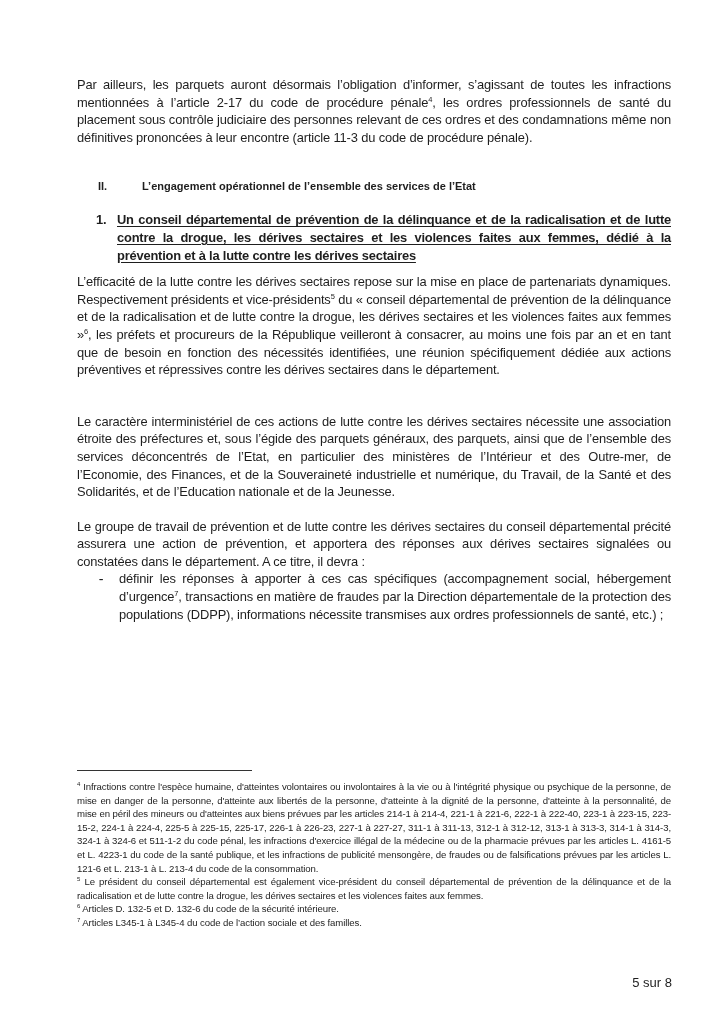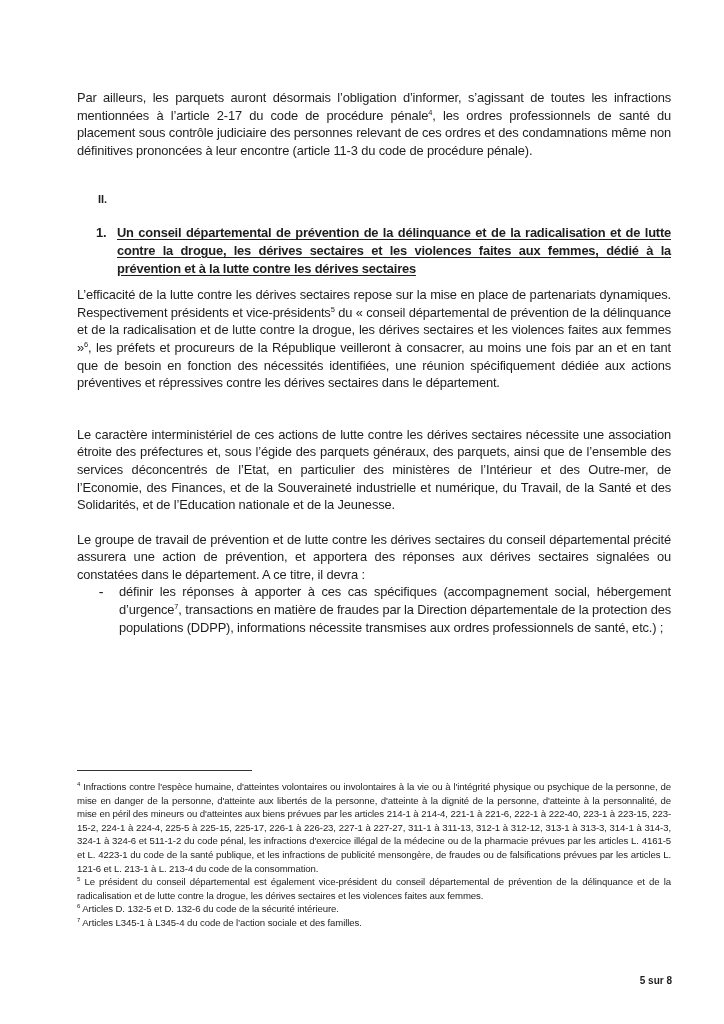--- a/index.html
+++ b/index.html
@@ -13,21 +13,20 @@
       position: relative;
       overflow: hidden;
       font-family: "Liberation Sans", "DejaVu Sans", sans-serif;
       color: #1e1e1e;
     }
     .page {
       position: absolute;
       left: 77px;
       top: 76px;
       width: 594px;
-      margin-top: 13px;
     }
     .para {
       font-size: 12.9px;
       line-height: 17.6px;
       text-align: justify;
       margin: 0;
       letter-spacing: -0.15px;
     }
     .gap-md { height: 17px; }
     sup {
@@ -108,35 +107,36 @@
       line-height: 13.6px;
       text-align: justify;
       margin: 0;
       letter-spacing: -0.1px;
     }
     .fn sup { font-size: 6px; }
     .page-number {
       position: absolute;
       right: 52px;
       top: 975px;
-      font-weight: bold;
-      font-size: 10px;
+      font-weight: normal;
+      font-size: 13px;
     }
   </style>
 </head>
 <body>
 
 <div class="page">
 
   <p class="para"><span>Par ailleurs, les parquets auront désormais l’obligation d’informer, s’agissant de toutes les infractions mentionnées à l’article 2-17 du code de procédure pénale</span><sup>4</sup><span>, les ordres professionnels de santé du placement sous contrôle judiciaire des personnes relevant de ces ordres et des condamnations même non définitives prononcées à leur encontre (article 11-3 du code de procédure pénale).</span></p>
 
   <div style="height:31px"></div>
 
   <div class="section-heading">
     <span class="num">II.</span>
+    <span class="txt">L’engagement opérationnel de l’ensemble des services de l’Etat</span>
   </div>
 
   <div style="height:16px"></div>
 
   <p class="sub-heading">
     <span class="num">1.</span>
     <span class="txt">Un conseil départemental de prévention de la délinquance et de la radicalisation et de lutte contre la drogue, les dérives sectaires et les violences faites aux femmes, dédié à la prévention et à la lutte contre les dérives sectaires</span>
   </p>
 
   <div style="height:9px"></div>

